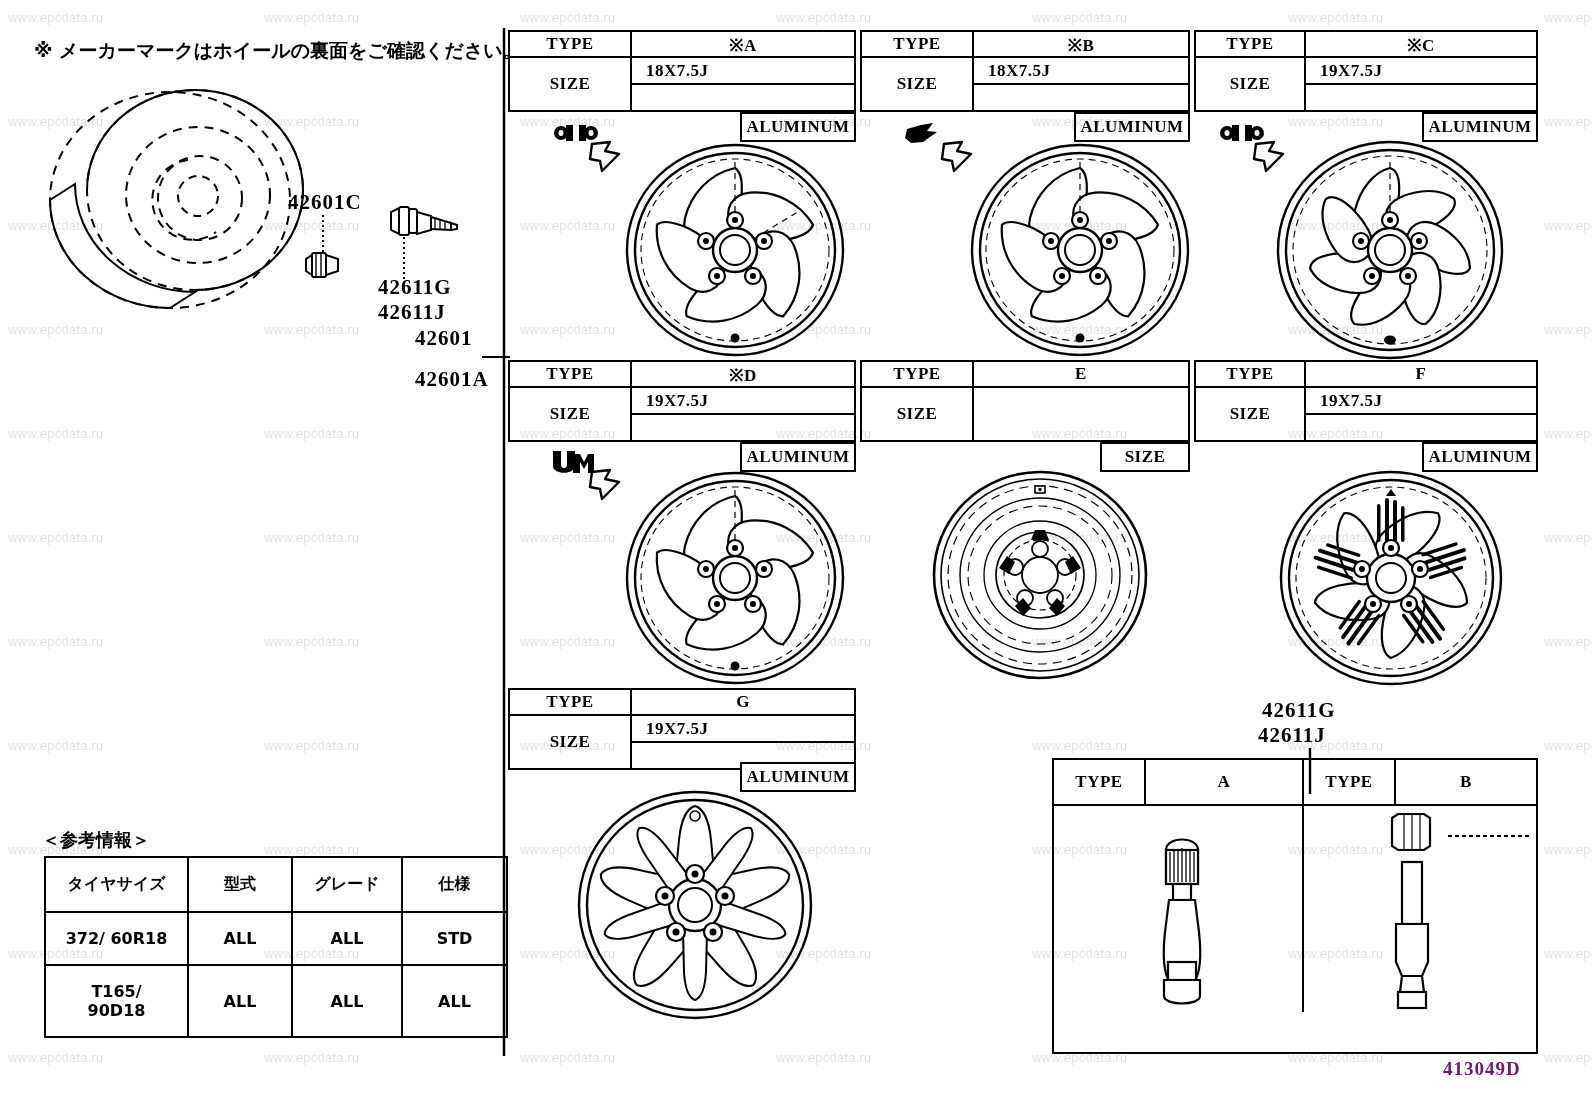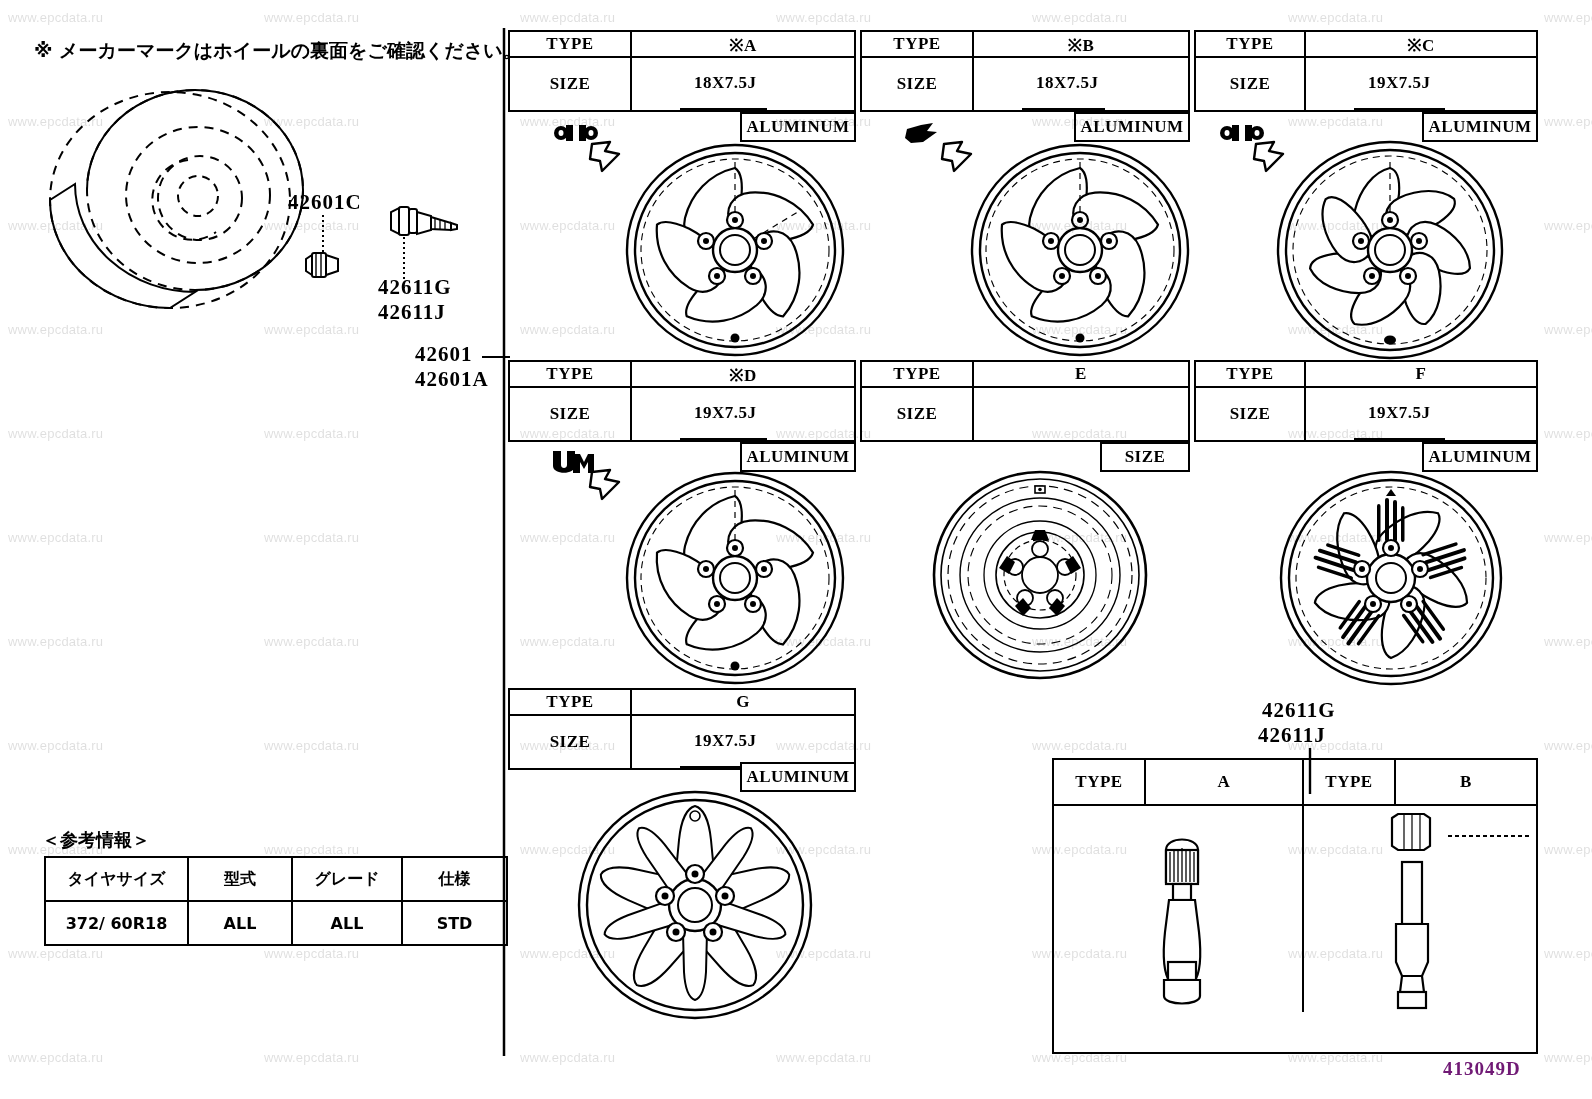--- a/index.html
+++ b/index.html
@@ -84,22 +84,22 @@
     align-items: center;
     justify-content: center;
     font-family: "Liberation Serif", serif;
     font-size: 17px;
     font-weight: bold;
     color: #000;
     letter-spacing: 0.5px;
   }
   .spec .sizewrap {
     display: flex;
+    flex-direction: column;
     flex: 1;
-    padding-left: 48px;
   }
   .spec .sizetop {
     flex: 1;
     display: flex;
     align-items: center;
     border-bottom: 2px solid #000;
   }
   .spec .sizebot { flex: 1; }
   .spec .sizetxt {
     font-family: "Liberation Serif", serif;
@@ -131,21 +131,21 @@
     border-collapse: collapse;
     z-index: 20;
   }
   #reftable td, #reftable th {
     border: 2px solid #000;
     text-align: center;
     font-family: "DejaVu Sans", sans-serif;
     font-size: 16px;
     font-weight: bold;
     color: #000;
-    padding: 0;
+    padding: 16px;
     height: 44px;
   }
   #reftable th { font-size: 16px; }
   #reftable .c0 { width: 143px; }
   #reftable .c1 { width: 104px; }
   #reftable .c2 { width: 110px; }
   #reftable .c3 { width: 105px; }
   .ref-title {
     position: absolute;
     font-family: "DejaVu Sans", sans-serif;
@@ -241,21 +241,21 @@
       <line x1="55" y1="20" x2="55" y2="29"></line>
       <line x1="60" y1="21" x2="60" y2="29"></line>
     </g>
   </svg>
   <svg width="12" height="58" style="position:absolute; left:398px; top:232px; z-index:11;">
     <line x1="6" y1="0" x2="6" y2="56" class="lead" stroke-dasharray="2,3"></line>
   </svg>
   <div class="pn" style="left:378px; top:275px;">42611G</div>
   <div class="pn" style="left:378px; top:300px;">42611J</div>
 
-  <div class="pn" style="left:415px; top:342px;">42601</div>
+  <div class="pn" style="left:415px; top:326px;">42601</div>
   <div class="pn" style="left:415px; top:367px;">42601A</div>
   <svg width="30" height="10" style="position:absolute; left:482px; top:352px; z-index:11;">
     <line x1="0" y1="5" x2="28" y2="5" class="lead"></line>
   </svg>
 
   <svg width="14" height="1030" style="position:absolute; left:497px; top:28px; z-index:11;">
     <line x1="7" y1="0" x2="7" y2="1028" stroke="#000" stroke-width="2.5"></line>
   </svg>
 
   <div class="spec" style="left:508px; top:30px; width:348px; height:82px;">
@@ -698,20 +698,26 @@
         <th class="c2">グレード</th>
         <th class="c3">仕様</th>
       </tr>
     </thead>
     <tbody>
       <tr>
         <td>372/ 60R18</td>
         <td>ALL</td>
         <td>ALL</td>
         <td>STD</td>
+      </tr>
+      <tr>
+        <td>T165/ 90D18</td>
+        <td>ALL</td>
+        <td>ALL</td>
+        <td>ALL</td>
       </tr>
     </tbody>
   </table>
 
   <div class="pn" style="left:1262px; top:698px;">42611G</div>
   <div class="pn" style="left:1258px; top:723px;">42611J</div>
   <svg width="10" height="46" style="position:absolute; left:1305px; top:748px; z-index:21;">
     <line x1="5" y1="0" x2="5" y2="46" stroke="#000" stroke-width="2.4"></line>
   </svg>
 

